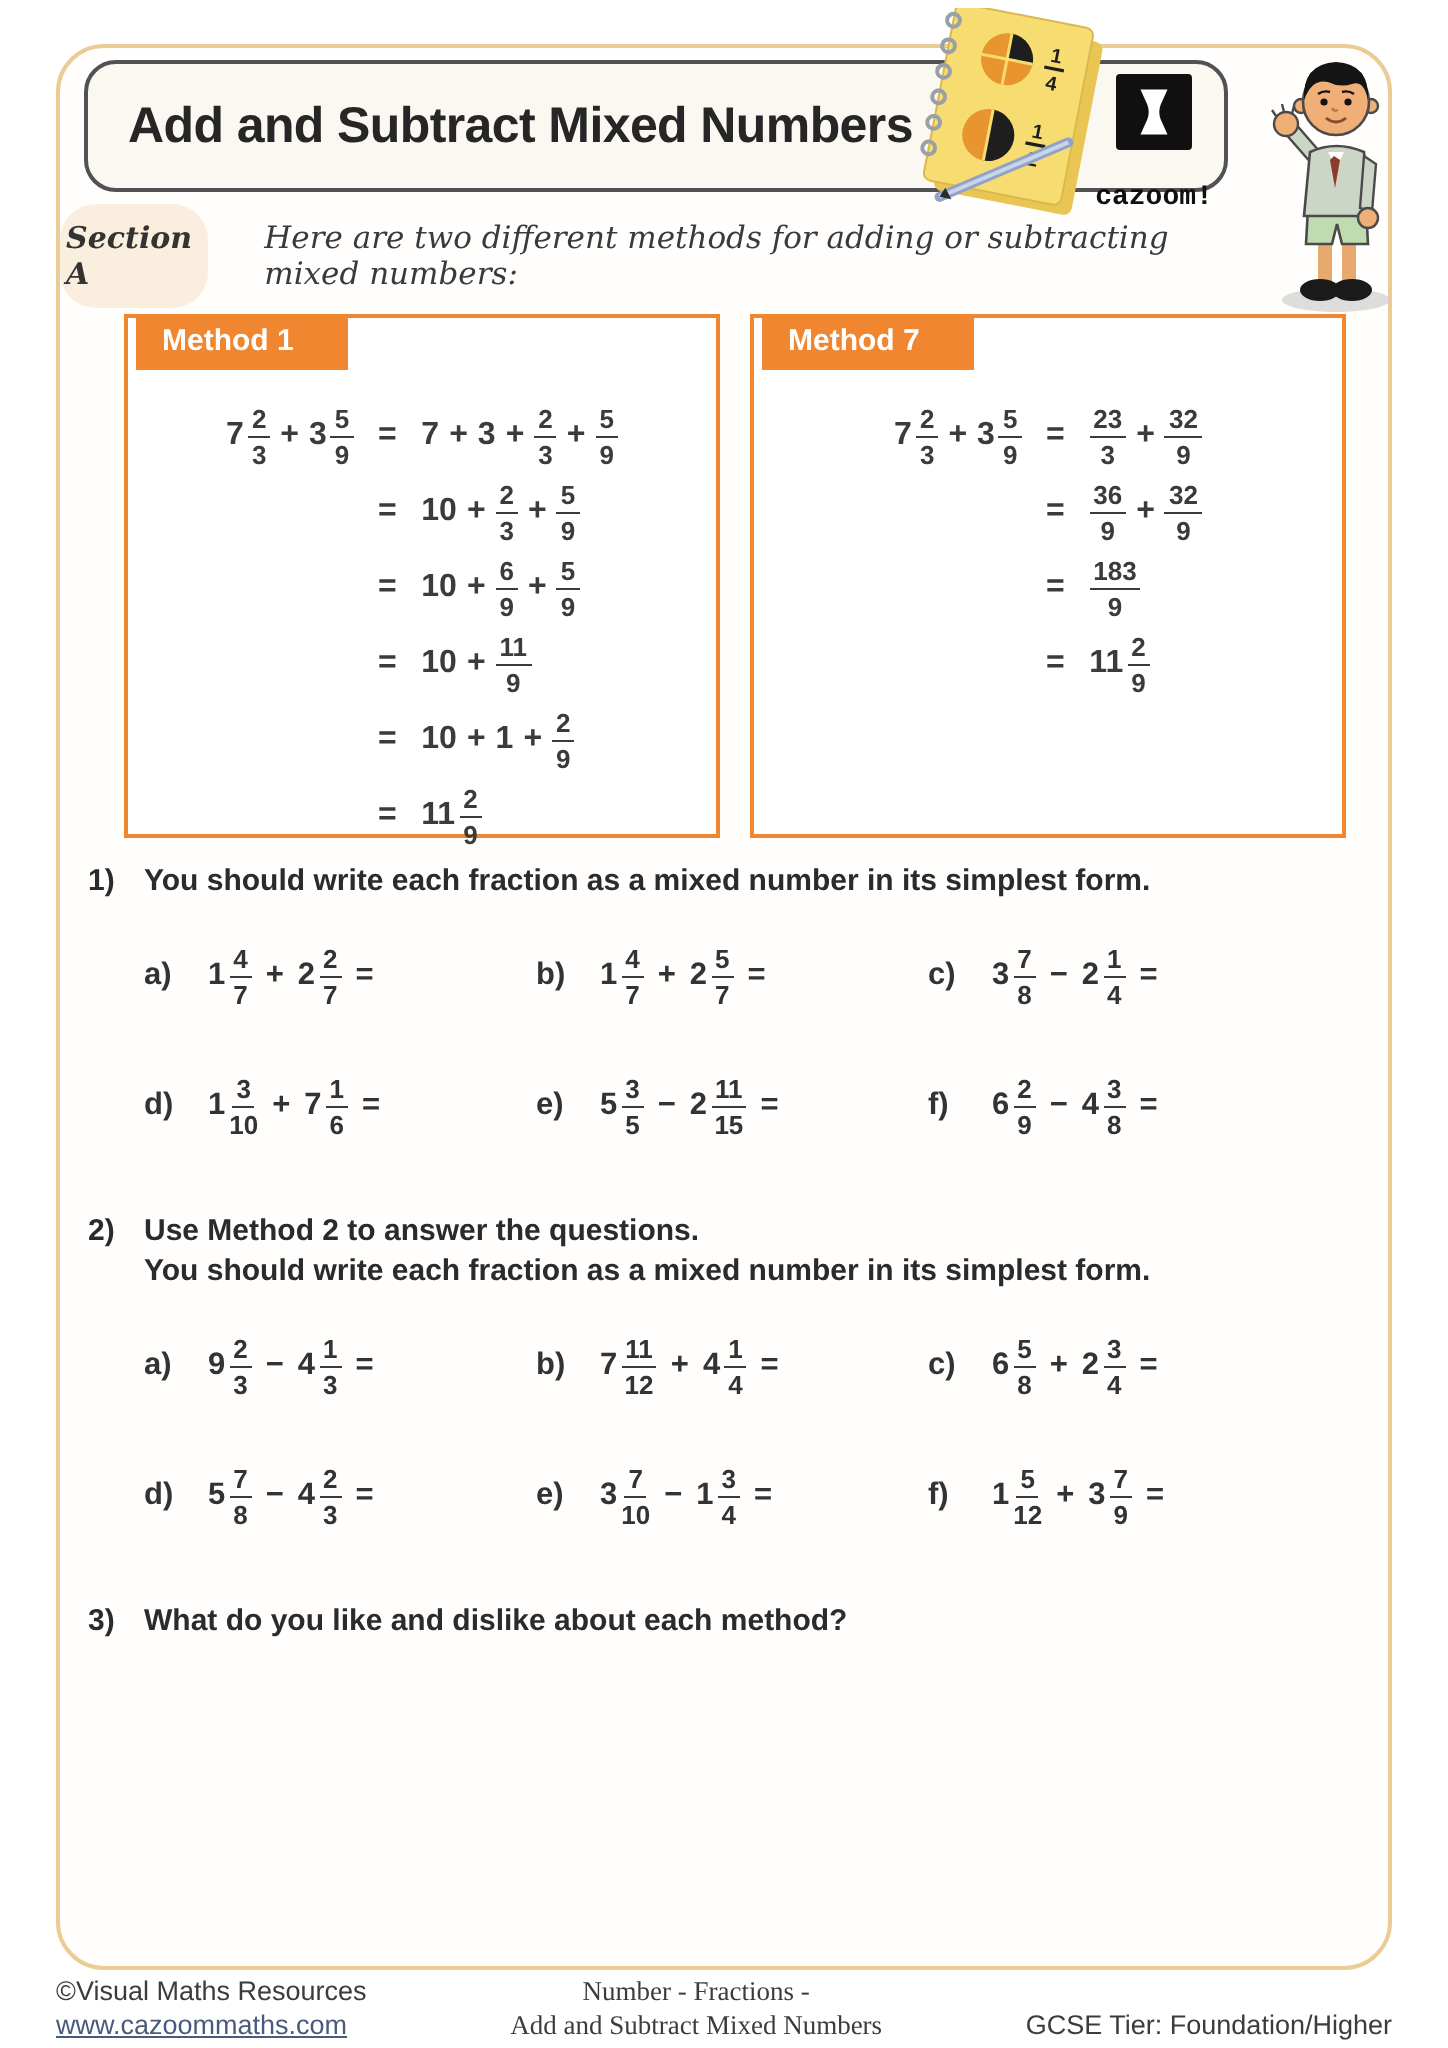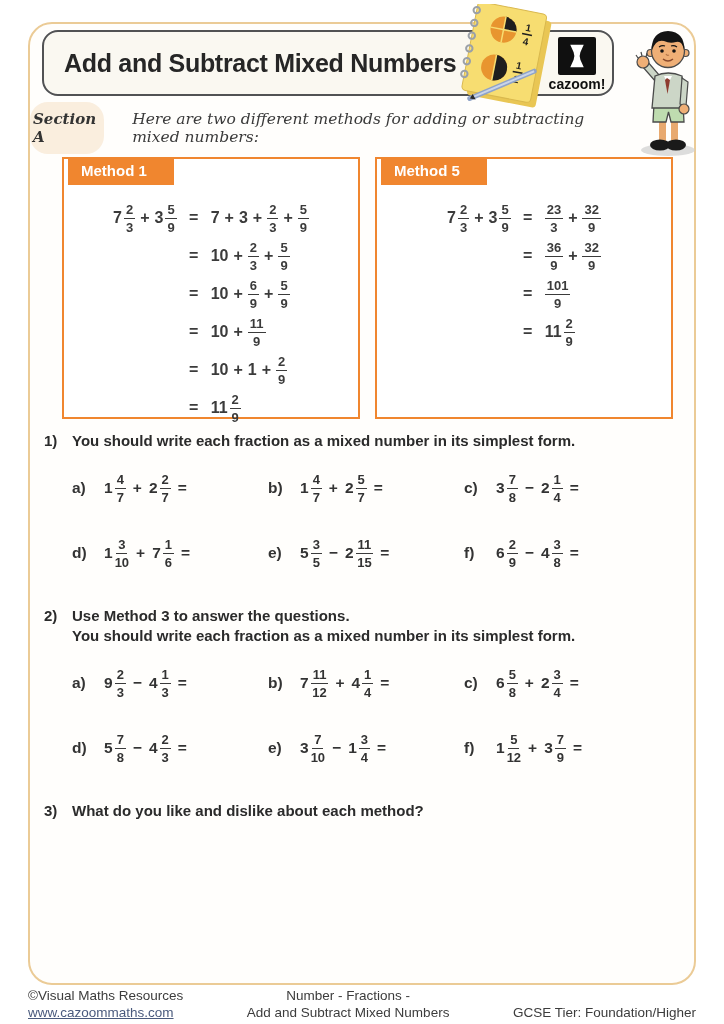--- a/index.html
+++ b/index.html
@@ -19,21 +19,21 @@
     display:flex;align-items:center;z-index:2;
   }
   .title{
     padding-left:20px;font-size:25px;font-weight:bold;color:#262626;
     letter-spacing:-0.3px;white-space:nowrap;
   }
   .notepad{position:absolute;left:456px;top:4px;width:104px;height:110px;z-index:3;}
   .logo{position:absolute;left:544px;top:37px;width:66px;text-align:center;z-index:4;}
   .logo-box{width:38px;height:38px;background:#101010;margin:0 auto;border-radius:2px;
     display:flex;align-items:center;justify-content:center;}
-  .logo-text{font-family:Liberation Sans, sans-serif;font-weight:bold;font-size:14px;color:#101010;margin-top:1px;}
+  .logo-text{font-family:Liberation Mono, monospace;font-weight:bold;font-size:14px;color:#101010;margin-top:16px;}
   .boy{position:absolute;left:626px;top:20px;width:84px;height:142px;z-index:2;}
   
   .section-row{position:absolute;left:30px;top:102px;width:600px;display:flex;align-items:center;}
   .section-badge{
     background:#faeede;border-radius:18px;padding:8px 3px;
     font-family:"DejaVu Serif",serif;font-style:italic;font-weight:bold;
     font-size:15px;color:#333;
   }
   .section-intro{
     margin-left:28px;font-family:"DejaVu Serif",serif;font-style:italic;
@@ -67,21 +67,21 @@
   .q-part{display:flex;align-items:center;gap:13px;height:40px;font-weight:bold;font-size:15.5px;color:#333;}
   .part-label{width:19px;flex:none;}
   .part-expr{display:flex;align-items:center;gap:7px;}
   .q-block + .q-block{margin-top:33px;}
   
   .footer{
     position:absolute;left:28px;top:987px;width:668px;
     display:flex;justify-content:space-between;align-items:flex-end;
     font-size:13.5px;color:#3c3c3c;line-height:17px;
   }
-  .footer-center{text-align:center;}
+  .footer-center{text-align:center;font-family:Liberation Serif, serif;}
   .footer-link{color:#4a5a7d;text-decoration:underline;}
 </style>
 </head>
 <body>
 
 <div class="page-border"></div>
 
 <div class="title-box">
   <div class="title">Add and Subtract Mixed Numbers</div>
 </div>
@@ -288,21 +288,21 @@
             <span class="whole">11</span>
             <span class="frac">
               <span class="num">2</span>
               <span class="den">9</span>
             </span>
           </span>
         </span>
       </div>
     </div>
     <div class="method-box">
-      <div class="method-tab">Method 5</div>
+      <div class="method-tab">Method 7</div>
       <div class="method-eqs">
         <span class="eq-lhs">
           <span class="mixed">
             <span class="whole">7</span>
             <span class="frac">
               <span class="num">2</span>
               <span class="den">3</span>
             </span>
           </span>
           <span class="tok">+</span>
@@ -345,21 +345,21 @@
               <span class="num">32</span>
               <span class="den">9</span>
             </span>
           </span>
         </span>
         <span class="eq-lhs"></span>
         <span class="eq-sign">=</span>
         <span class="eq-rhs">
           <span class="mixed">
             <span class="frac">
-              <span class="num">101</span>
+              <span class="num">183</span>
               <span class="den">9</span>
             </span>
           </span>
         </span>
         <span class="eq-lhs"></span>
         <span class="eq-sign">=</span>
         <span class="eq-rhs">
           <span class="mixed">
             <span class="whole">11</span>
             <span class="frac">
@@ -506,21 +506,21 @@
             </span>
             <span class="tok">=</span>
           </span>
         </div>
       </div>
     </div>
     <div class="q-block">
       <div class="q-head">
         <div class="q-num">2)</div>
         <div class="q-text">
-          <div>Use Method 3 to answer the questions.</div>
+          <div>Use Method 2 to answer the questions.</div>
           <div>You should write each fraction as a mixed number in its simplest form.</div>
         </div>
       </div>
       <div class="q-parts">
         <div class="q-part">
           <span class="part-label">a)</span>
           <span class="part-expr">
             <span class="mixed">
               <span class="whole">9</span>
               <span class="frac">

